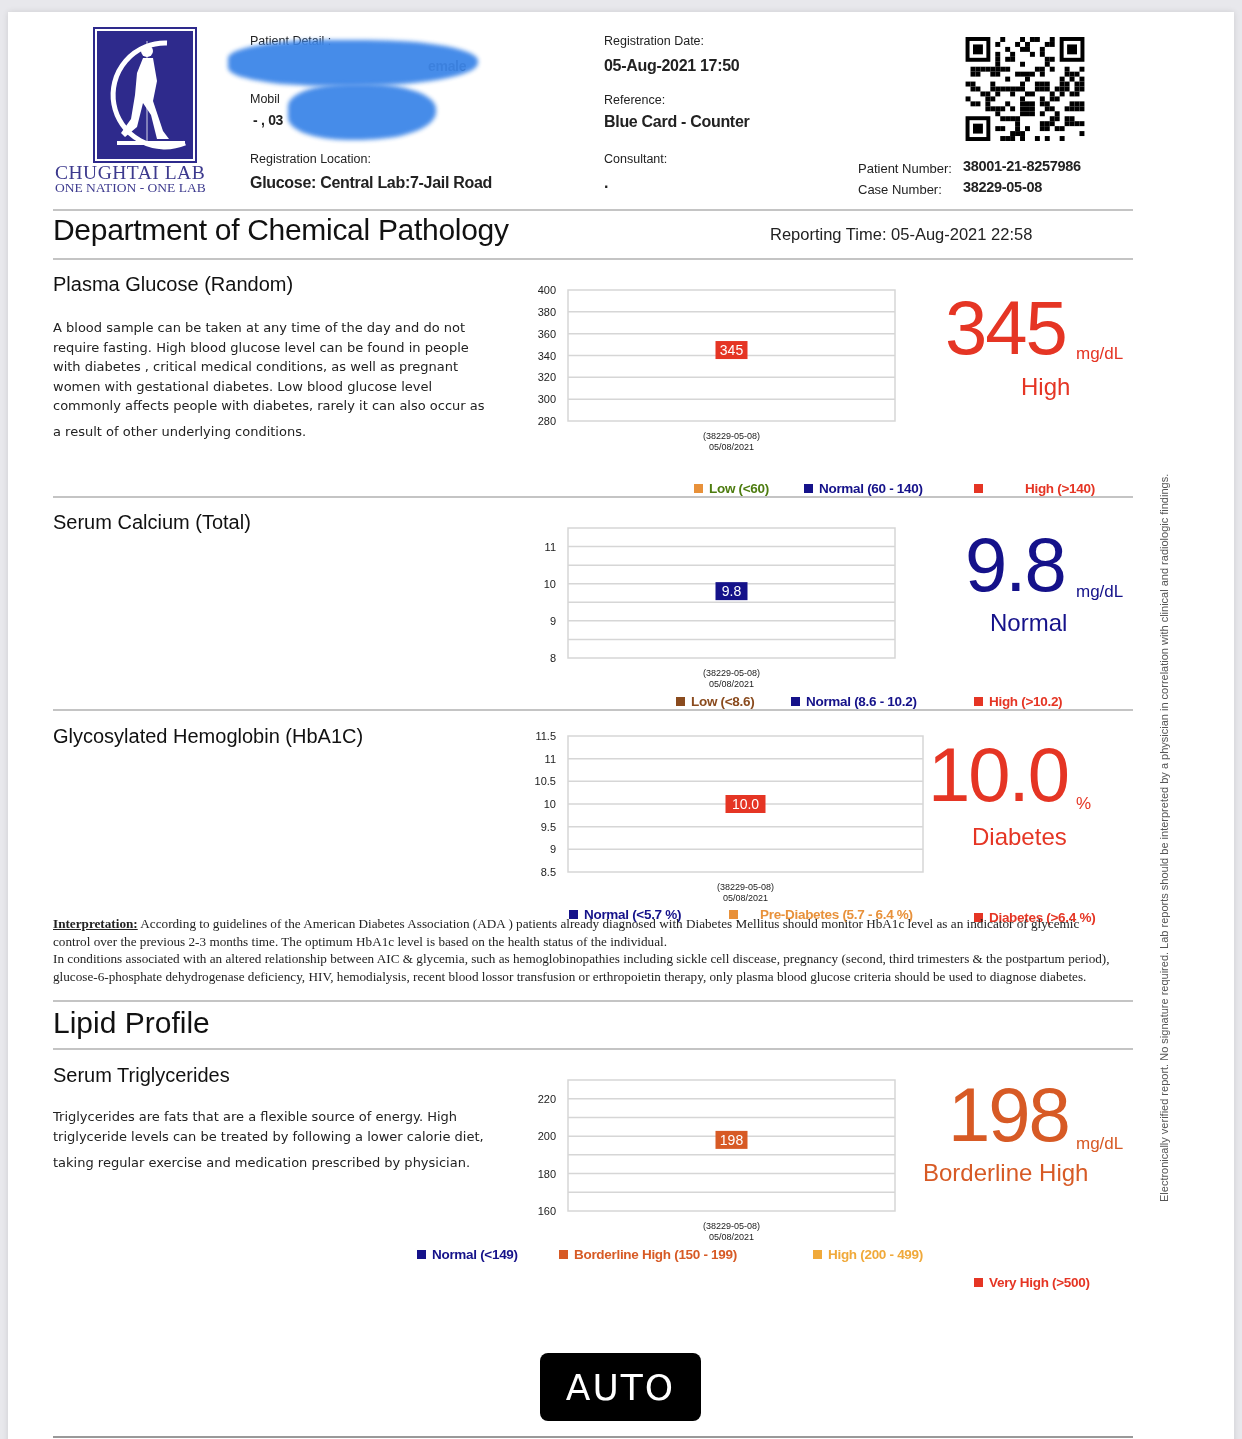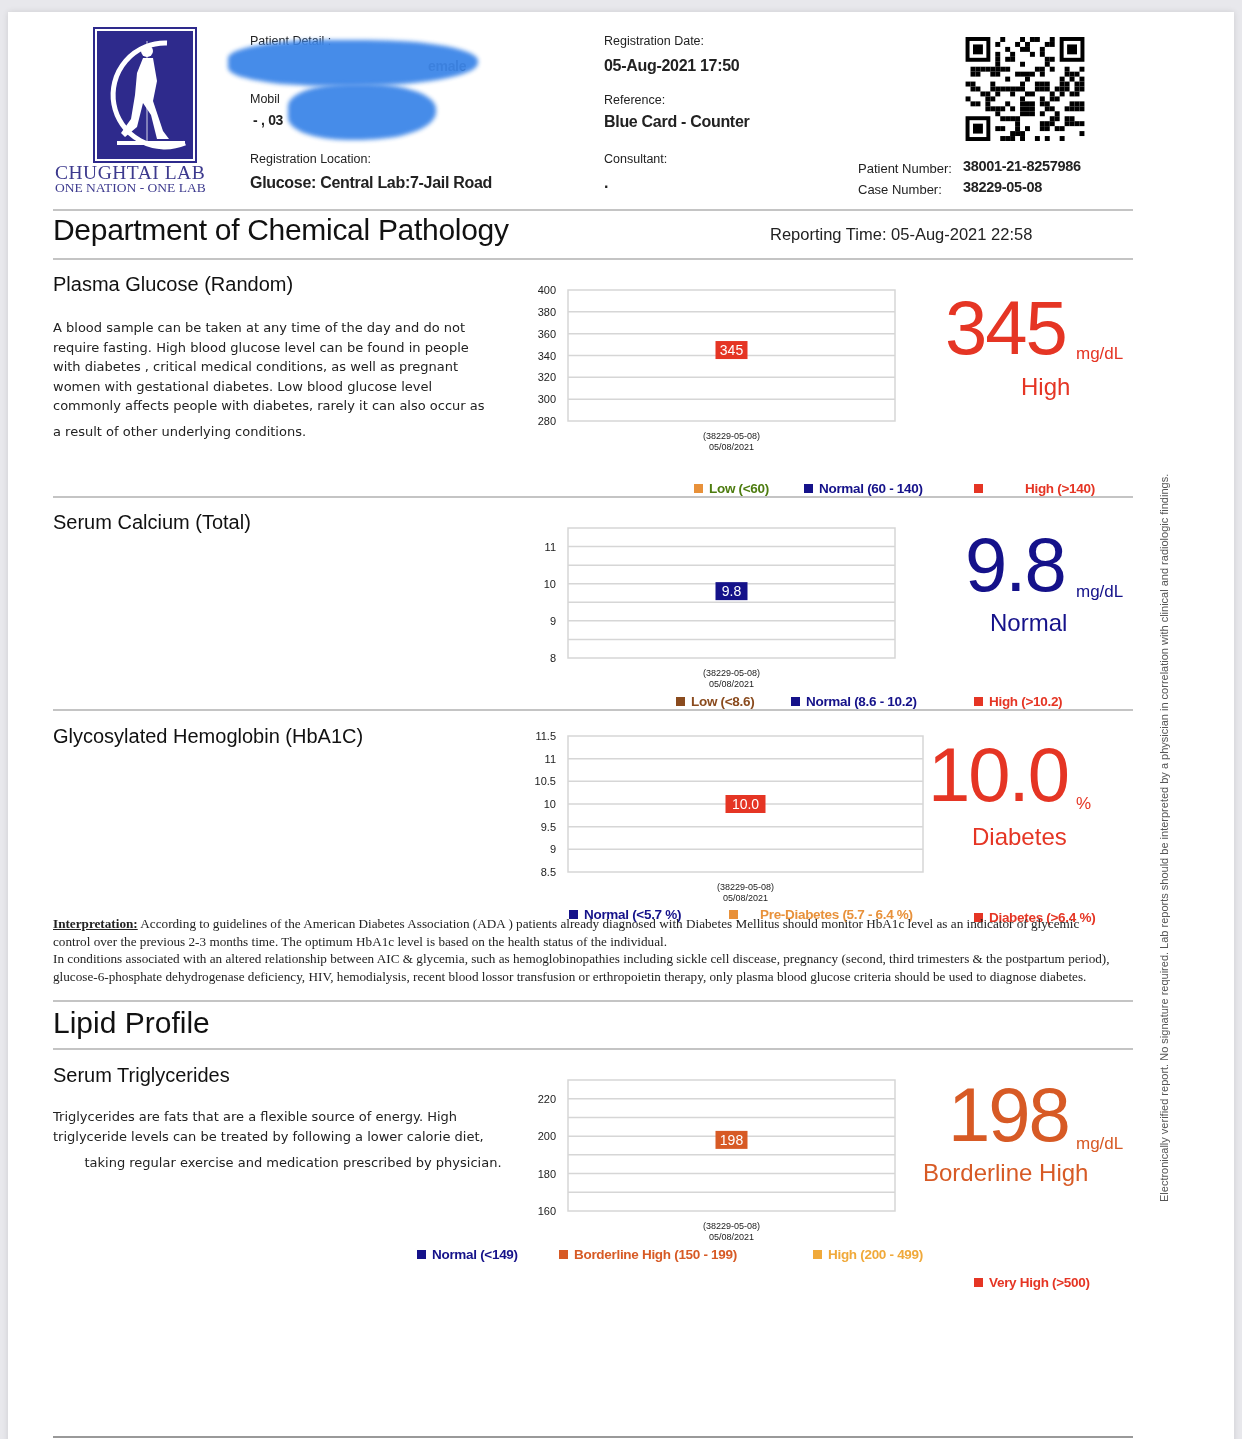--- a/index.html
+++ b/index.html
@@ -408,21 +408,21 @@
     <span>In conditions associated with an altered relationship between AIC &amp; glycemia, such as hemoglobinopathies including sickle cell discease, pregnancy (second, third trimesters &amp; the postpartum period), glucose-6-phosphate dehydrogenase deficiency, HIV, hemodialysis, recent blood lossor transfusion or erthropoietin therapy, only plasma blood glucose criteria should be used to diagnose diabetes.</span>
   </div>
   <div class="abs hr" style="left:45px;top:988px;width:1080px;"></div>
 
   <div class="abs lipid">Lipid Profile</div>
   <div class="abs hr" style="left:45px;top:1036px;width:1080px;"></div>
 
   <section>
     <div class="abs test-title" style="left:45px;top:1052px;">Serum Triglycerides</div>
     <div class="abs desc" style="left:45px;top:1095px;width:460px;">Triglycerides are fats that are a flexible source of energy. High triglyceride levels can be treated by following a lower calorie diet,</div>
-    <div class="abs desc" style="left:55px;top:1141px;width:460px;text-align:center;">taking regular exercise and medication prescribed by physician.</div>
+    <div class="abs desc" style="left:45px;top:1141px;width:460px;">taking regular exercise and medication prescribed by physician.</div>
     <div class="chart" id="chart-3" style="left:510px;top:1054px;"><svg width="387" height="195">
           <rect x="50" y="14" width="327" height="131" fill="#fff" stroke="#d6d6d6" stroke-width="1.5"></rect>
           <line x1="50" x2="377" y1="126.28571428571429" y2="126.28571428571429" stroke="#d6d6d6" stroke-width="1.5"></line>
           <line x1="50" x2="377" y1="107.57142857142858" y2="107.57142857142858" stroke="#d6d6d6" stroke-width="1.5"></line>
           <line x1="50" x2="377" y1="88.85714285714286" y2="88.85714285714286" stroke="#d6d6d6" stroke-width="1.5"></line>
           <line x1="50" x2="377" y1="70.14285714285715" y2="70.14285714285715" stroke="#d6d6d6" stroke-width="1.5"></line>
           <line x1="50" x2="377" y1="51.42857142857143" y2="51.42857142857143" stroke="#d6d6d6" stroke-width="1.5"></line>
           <line x1="50" x2="377" y1="32.71428571428572" y2="32.71428571428572" stroke="#d6d6d6" stroke-width="1.5"></line>
           <text x="38" y="36.71428571428572" text-anchor="end" font-size="11" fill="#222" font-family="Liberation Sans, sans-serif">220</text>
           <text x="38" y="74.14285714285715" text-anchor="end" font-size="11" fill="#222" font-family="Liberation Sans, sans-serif">200</text>
@@ -451,14 +451,15 @@
         </div>
         <div class="li" style="left: 966px; top: 1235px; margin-top: 28px;">
           <span class="sw" style="background: rgb(229, 53, 36);"></span>
           <span style="color: rgb(229, 53, 36);">Very High (&gt;500)</span>
         </div>
       </div>
   </section>
 
   <div class="abs vertical">Electronically verified report. No signature required. Lab reports should be interpreted by a physician in correlation with clinical and radiologic findings.</div>
 
+  <div class="abs auto-btn">AUTO</div>
   <div class="abs" style="left:45px;top:1424px;width:1080px;border-top:2px solid #999;"></div>
 </div>
 
 </body></html>

